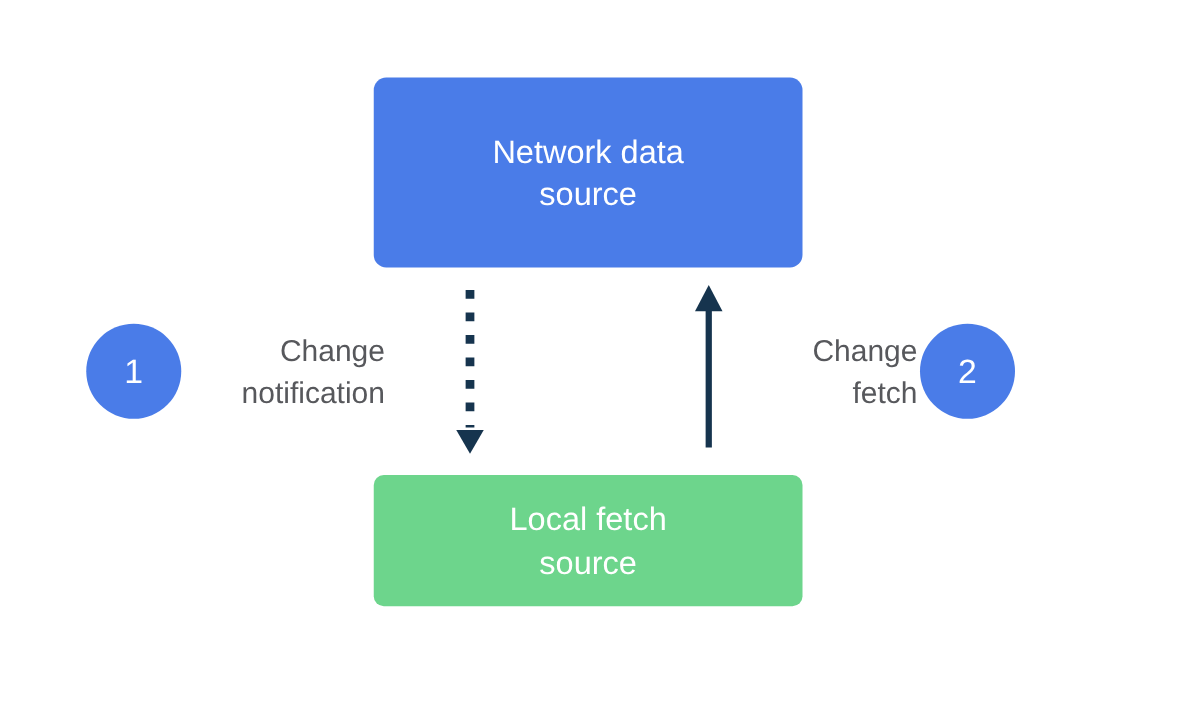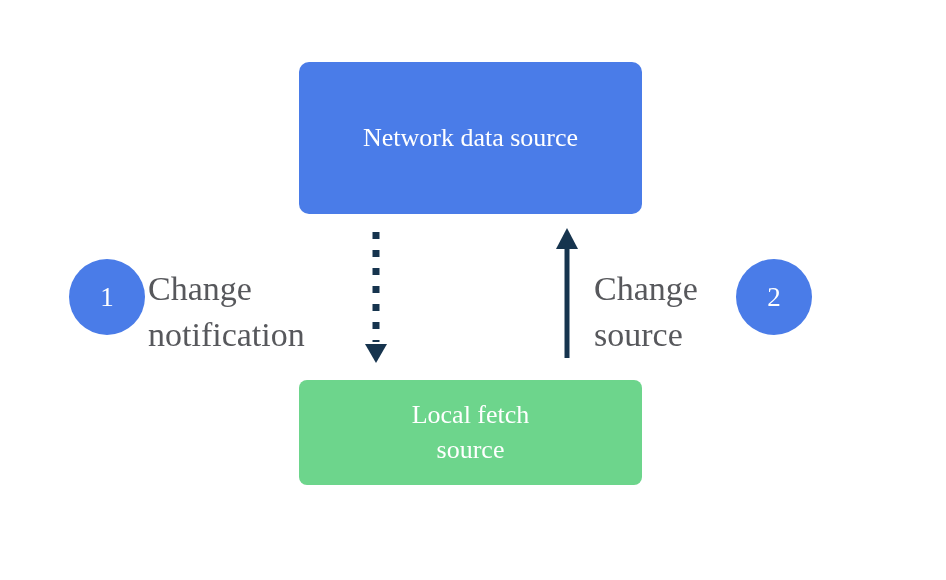--- a/index.html
+++ b/index.html
@@ -9,42 +9,42 @@
     --label-gray:#57585c;
     --background:#ffffff;
   }
   *{margin:0;padding:0;box-sizing:border-box;}
   html,body{background:var(--background);}
   body{
     font-family:"Liberation Sans","DejaVu Sans",sans-serif;
     width:946px;height:580px;overflow:hidden;
   }
   .stage{
-    position:relative;width:946px;height:580px;background:var(--background);font-family:Liberation Serif, serif;
+    position:relative;width:946px;height:580px;background:var(--background);
   }
   .node{
     position:absolute;display:flex;align-items:center;justify-content:center;
     color:#ffffff;font-size:26px;line-height:1.32;text-align:center;
     border-radius:10px;
   }
   .node-network{left:299px;top:62px;width:343px;height:152px;background:var(--node-blue);}
   .node-local{left:299px;top:380px;width:343px;height:105px;background:var(--node-green);border-radius:8px;}
   .node .label{display:inline-block;}
   .node-network .label{max-width:220px;}
   .node-local .label{max-width:160px;}
   .badge{
     position:absolute;width:76px;height:76px;border-radius:50%;
     background:var(--node-blue);color:#ffffff;font-size:27px;
     display:flex;align-items:center;justify-content:center;
   }
   .badge-1{left:69px;top:259px;}
   .badge-2{left:736px;top:259px;}
   .side-label{
-    position:absolute;color:var(--label-gray);font-size:34px;line-height:1.36;
-    text-align:left;
+    position:absolute;color:var(--label-gray);font-size:24px;line-height:1.36;
+    text-align:right;
   }
   .side-label-left{left:148px;top:266px;width:160px;}
   .side-label-right{left:594px;top:266px;width:140px;}
   svg.arrows{position:absolute;left:0;top:0;pointer-events:none;}
   .arrow-line{stroke:var(--arrow-dark);fill:none;}
   .arrow-line.dotted{stroke-width:7;stroke-dasharray:7 11;}
   .arrow-line.solid{stroke-width:5;}
   .arrow-head{fill:var(--arrow-dark);}
 </style>
 </head>
@@ -72,19 +72,19 @@
       <polygon class="arrow-head" points="556,249 578,249 567,228"></polygon>
     </g>
   </svg>
 
   <div class="badge badge-1">
     <span>1</span>
   </div>
 
   <div class="side-label side-label-left">Change notification</div>
 
-  <div class="side-label side-label-right">Change source</div>
+  <div class="side-label side-label-right">Change fetch</div>
 
   <div class="badge badge-2">
     <span>2</span>
   </div>
 
 </div>
 
 </body></html>

